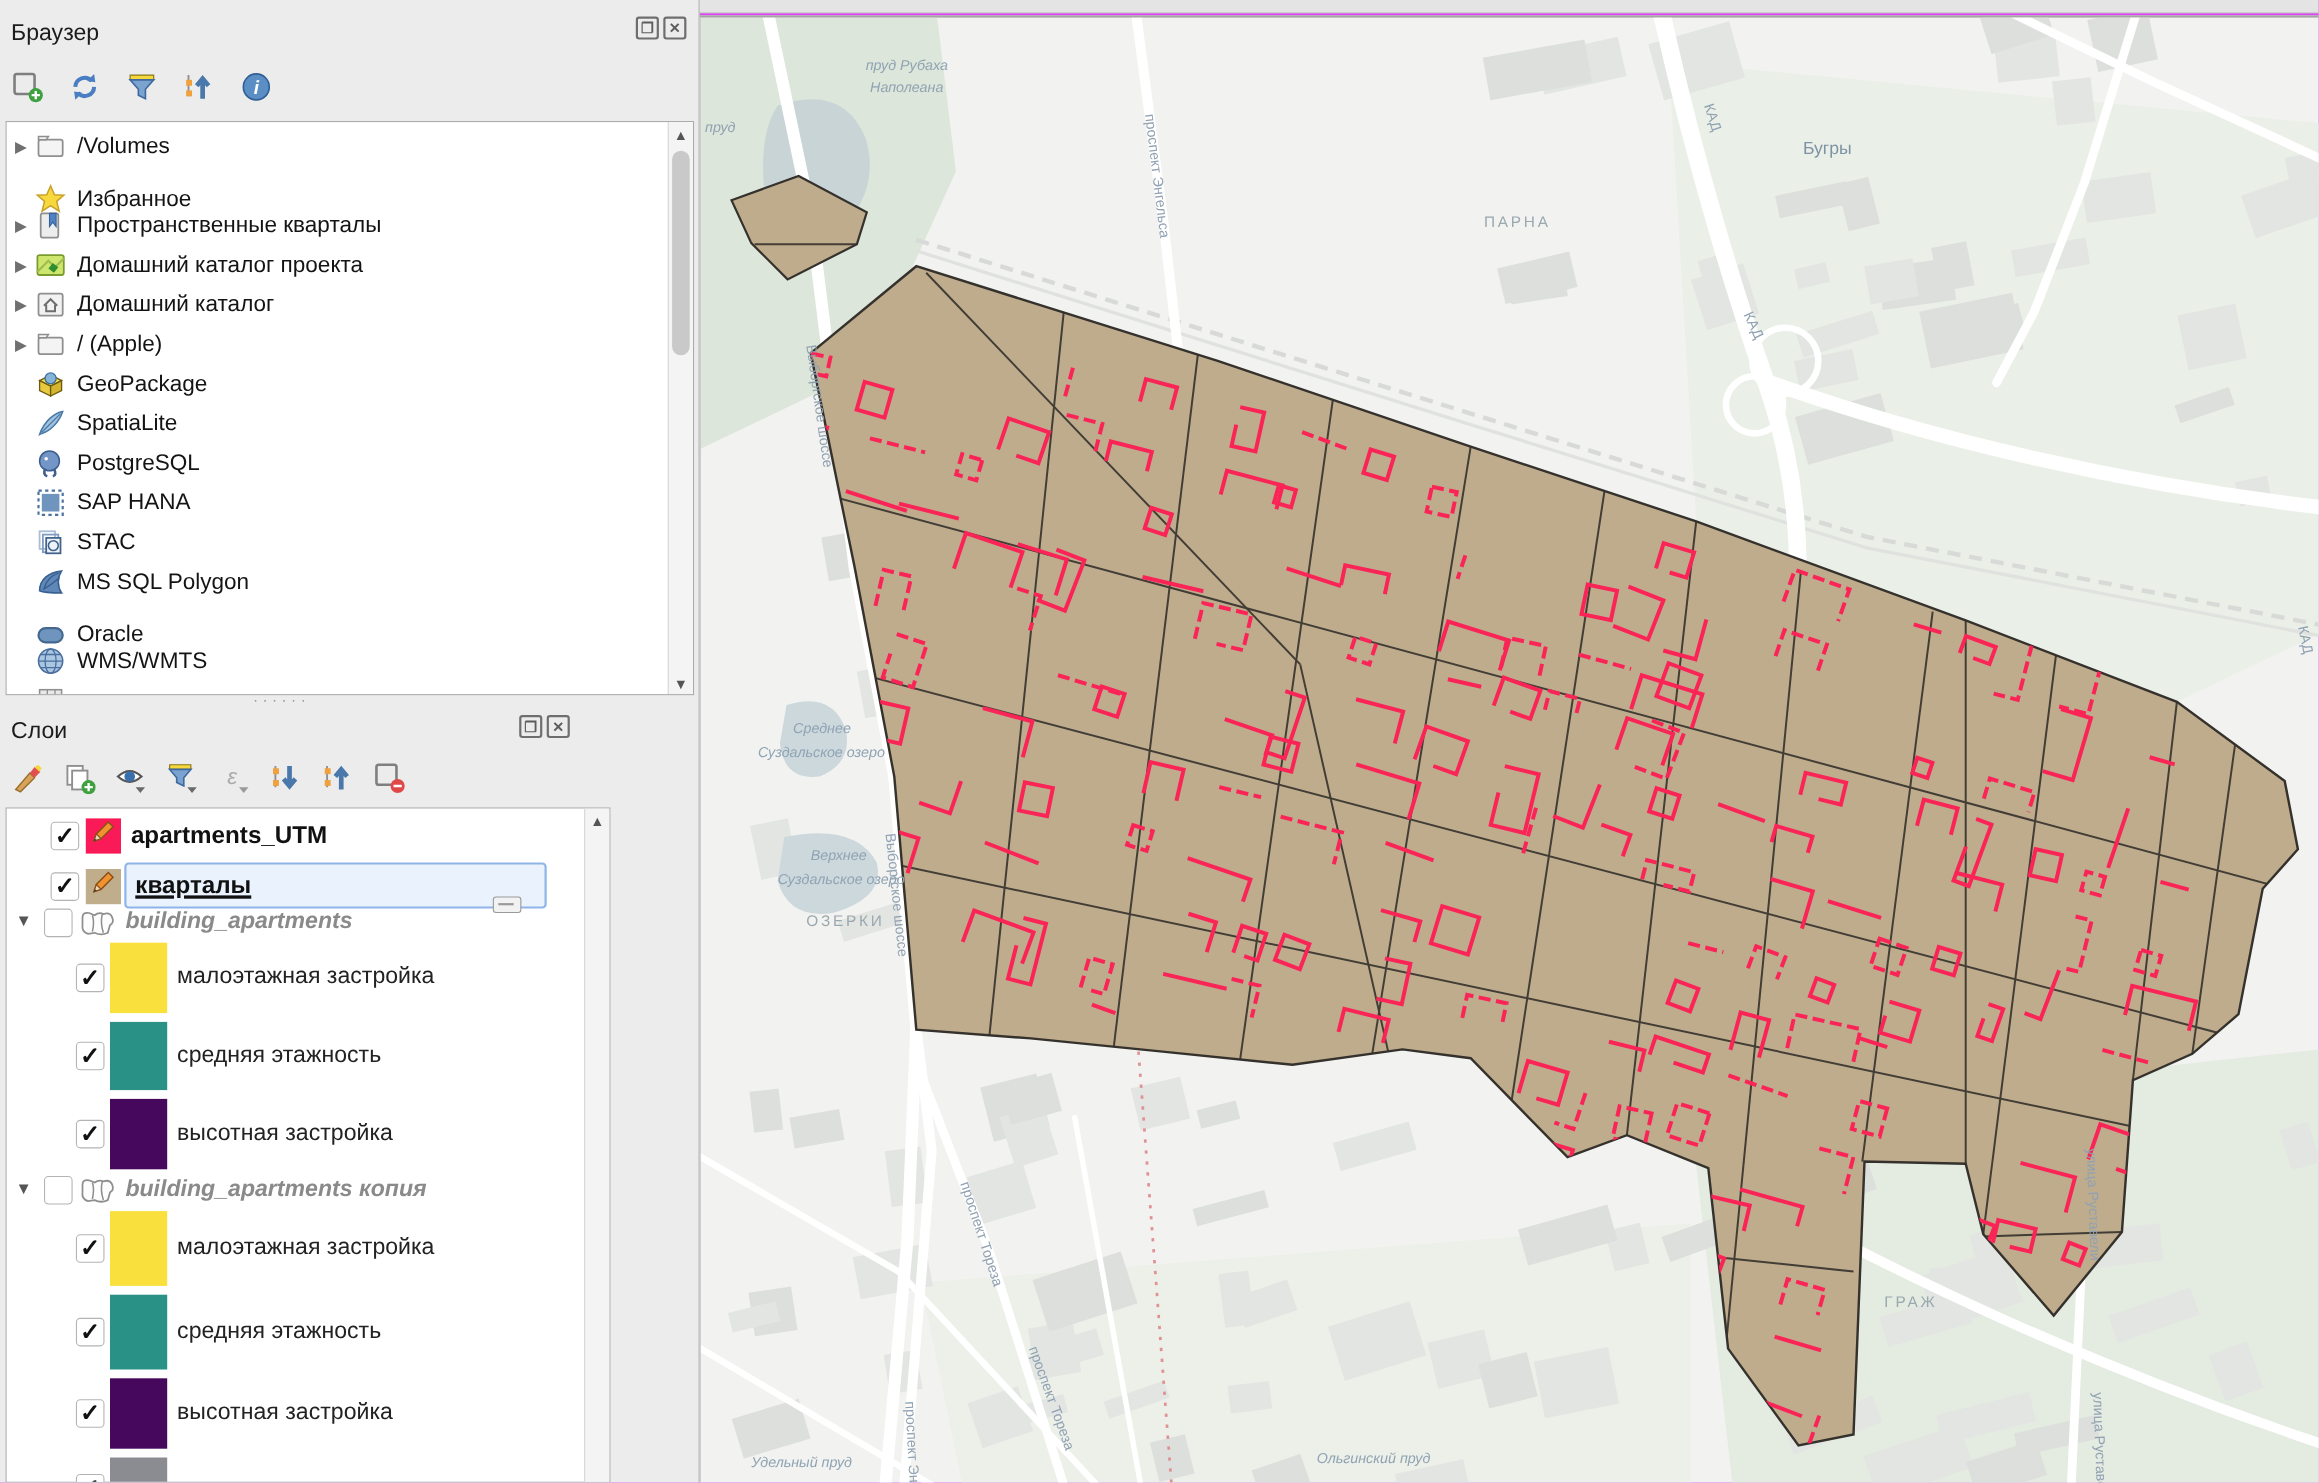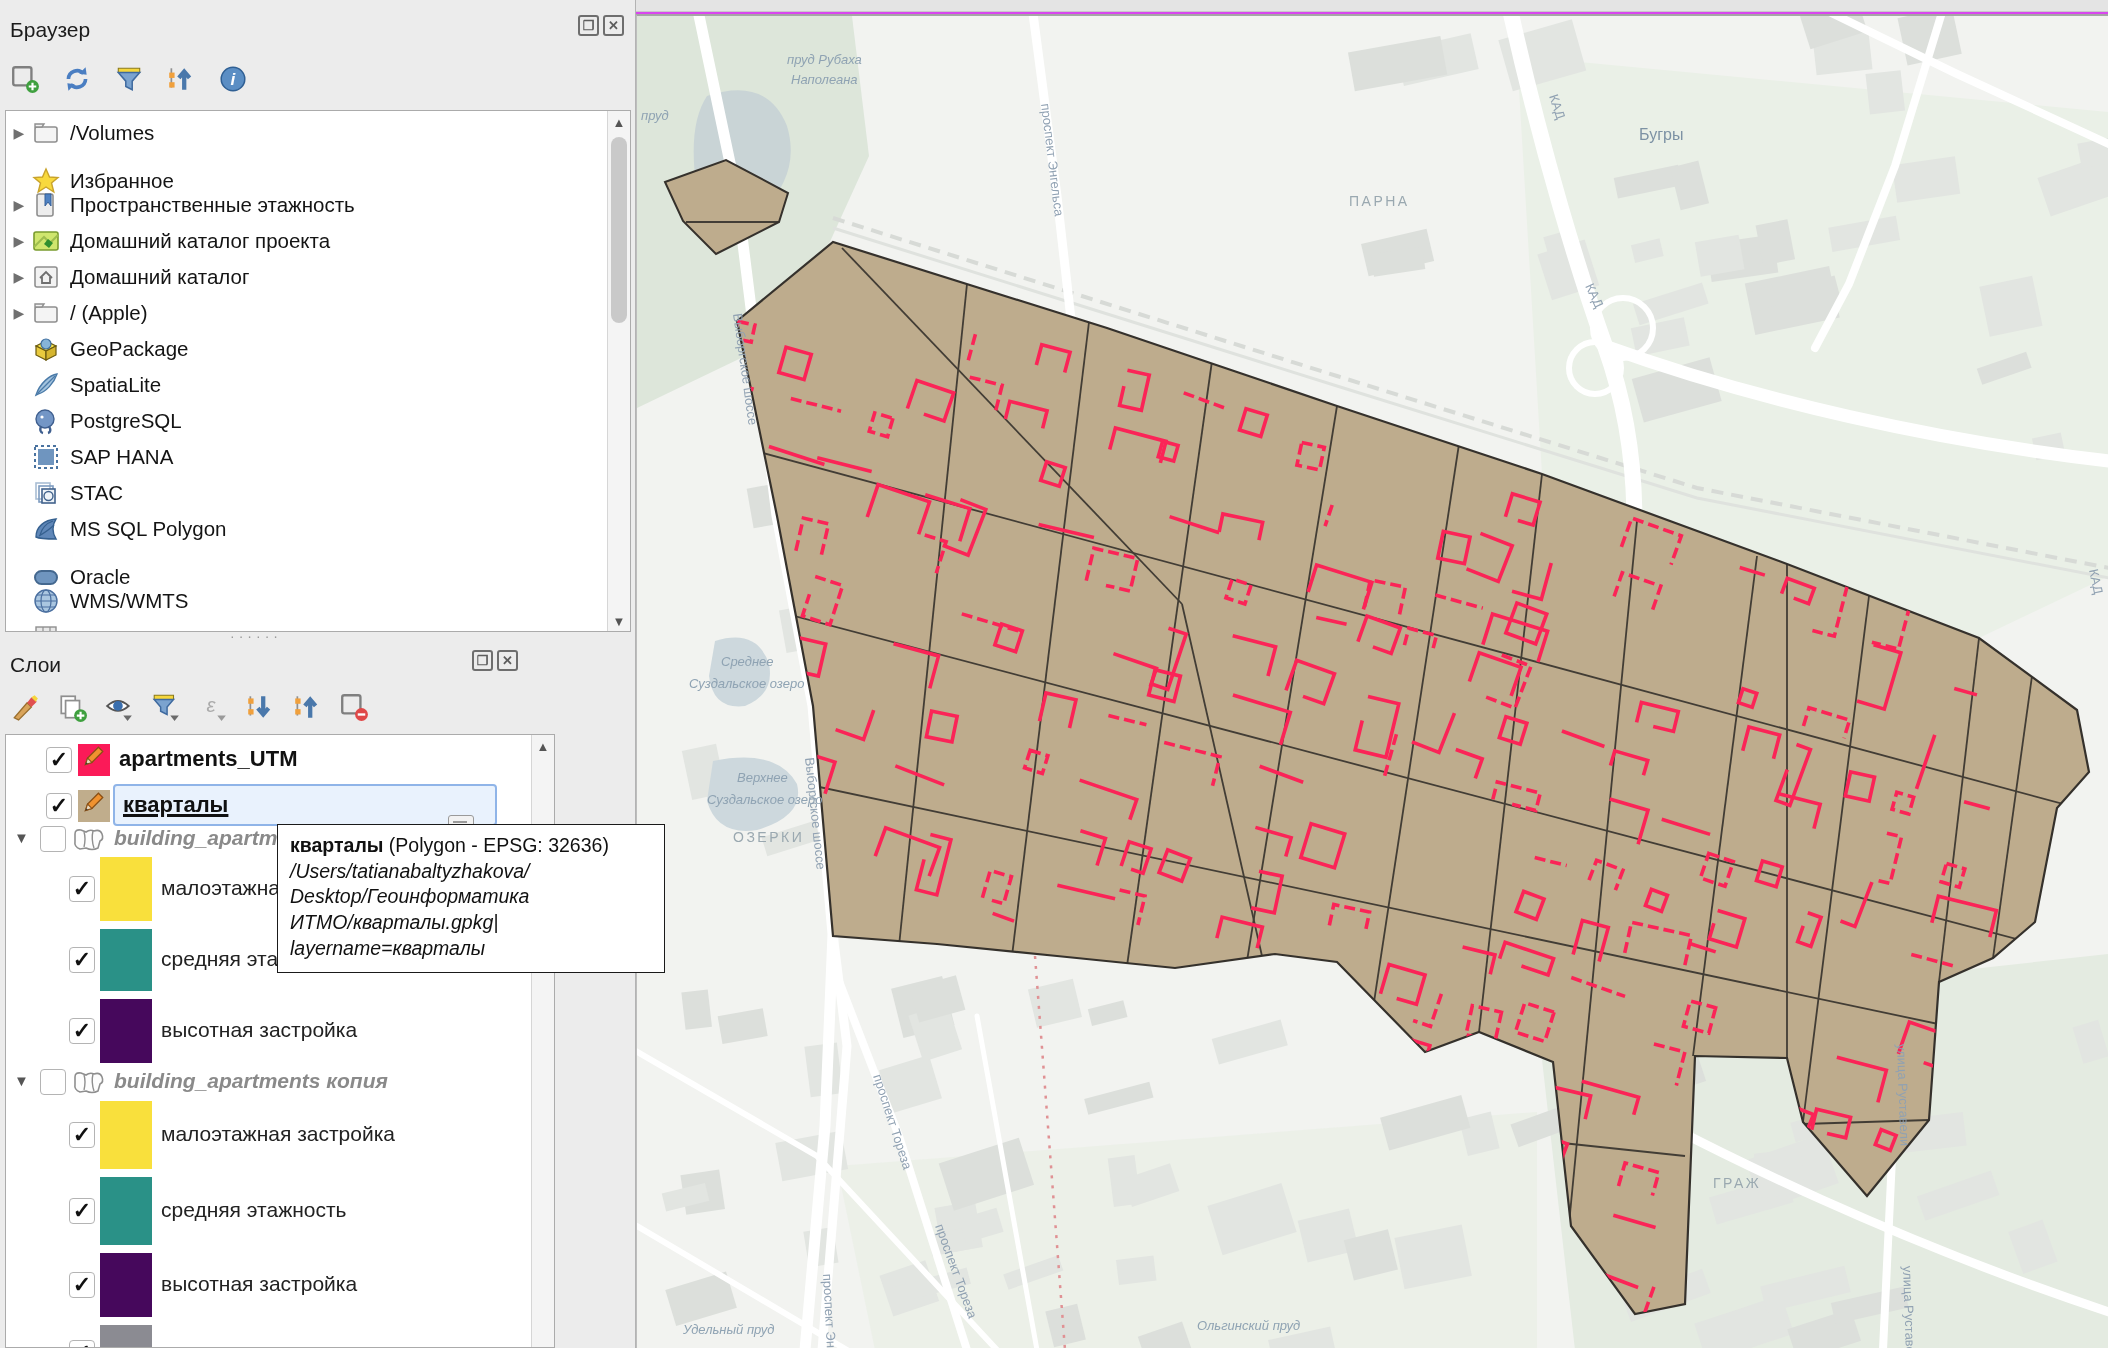--- a/index.html
+++ b/index.html
@@ -102,21 +102,21 @@
                   <path d="M14,2 L17.5,10 L26,10.5 L19.5,16 L21.8,25 L14,20 L6.2,25 L8.5,16 L2,10.5 L10.5,10 Z" fill="#f8d93d" stroke="#c9a32b" stroke-width="1.4"></path>
                 </svg></span>
               <span class="blabel">Избранное</span>
             </div>
             <div class="brow" style="top: 76px;">
               <span class="arr">▶</span>
               <span class="bicon"><svg viewBox="0 0 28 28" width="28" height="28">
                   <rect x="5" y="3" width="16" height="22" rx="2" fill="#ededed" stroke="#8f8f8f" stroke-width="1.6"></rect>
                   <path d="M13,3 l6,0 l0,12 l-3,-4 l-3,4 z" fill="#4f82c2" stroke="#35609a" stroke-width="1"></path>
                 </svg></span>
-              <span class="blabel">Пространственные этажность</span>
+              <span class="blabel">Пространственные кварталы</span>
             </div>
             <div class="brow" style="top: 112px;">
               <span class="arr">▶</span>
               <span class="bicon"><svg viewBox="0 0 28 28" width="28" height="28">
                   <rect x="2" y="5" width="24" height="18" rx="2" fill="#cfe66e" stroke="#7a9c2f" stroke-width="1.6"></rect>
                   <path d="M2,20 L12,10 L18,16 L26,8" fill="none" stroke="#9ebd4e" stroke-width="2"></path>
                   <path d="M16,12 l5,4 l-4,5 l-5,-4 z" fill="#2f8f2f"></path>
                 </svg></span>
               <span class="blabel">Домашний каталог проекта</span>
             </div>
@@ -353,29 +353,20 @@
             </div>
           </div>
         <div class="vscroll" style="right:0;top:0;width:23px;height:614px;">
           <div class="varrow" style="top:4px;">▲</div>
         </div>
       </div>
     </div>
 
     <div class="indic"></div>
 
-    <div class="tooltip">
-      <span style="font-weight:bold;">кварталы</span><span> (Polygon - EPSG: 32636)</span>
-      <div class="tt-path" id="tooltip-path">
-          <div>/Users/tatianabaltyzhakova/</div>
-          <div>Desktop/Геоинформатика</div>
-          <div>ИТМО/кварталы.gpkg|</div>
-          <div>layername=кварталы</div>
-        </div>
-    </div>
   </div>
 
   <div class="map">
     <svg id="mapsvg" width="1472" height="1334" viewBox="0 0 1472 1334">
       <defs>
         <clipPath id="districtClip">
           <path d="M100,305 L196,226 L470,312 L700,390 L905,458 L1150,548 L1342,622 L1440,694 L1452,756 L1420,792 L1398,906 L1356,942 L1302,966 L1292,1104 L1230,1180 L1166,1106 L1150,1042 L1058,1040 L1048,1288 L998,1298 L934,1210 L916,1046 L842,1016 L788,1036 L700,946 L638,938 L538,952 L420,940 L300,928 L196,920 L176,690 L140,500 Z"></path>
           <path d="M28,166 L89,144 L151,177 L142,206 L79,238 L46,205 Z"></path>
         </clipPath>
       </defs>

